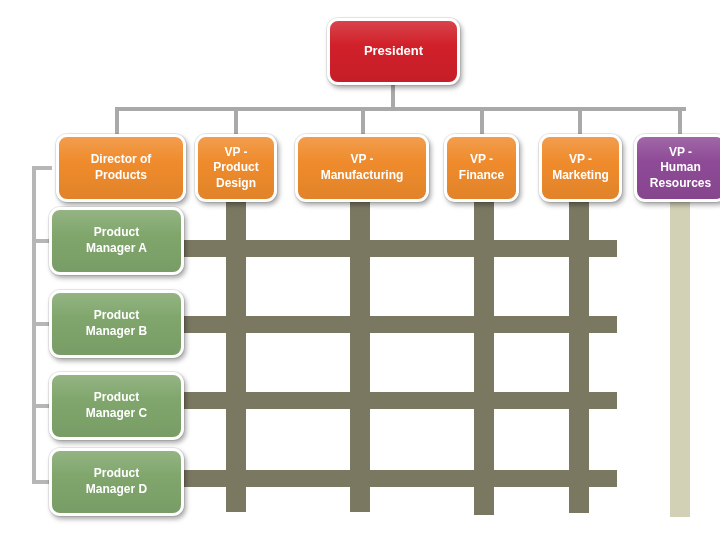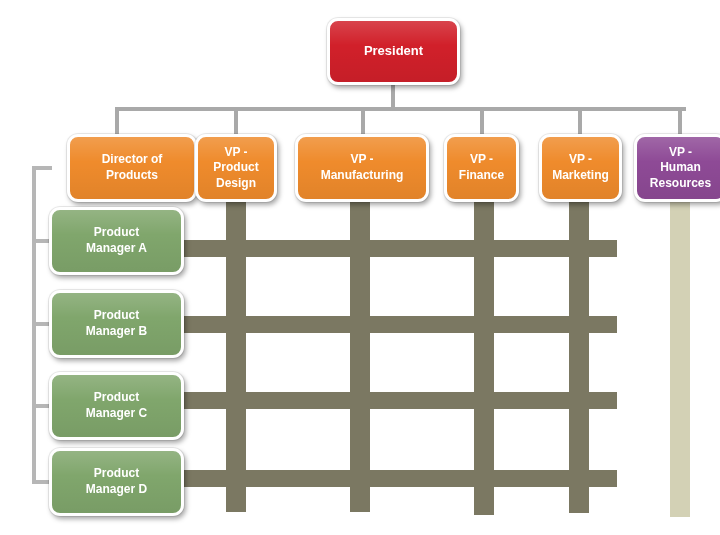--- a/index.html
+++ b/index.html
@@ -51,21 +51,21 @@
   <div class="bar" style="left: 150px; top: 316px; width: 440px; height: 17px; background-color: rgb(123, 120, 98);"></div>
   <div class="bar" style="left: 150px; top: 392px; width: 440px; height: 17px; background-color: rgb(123, 120, 98);"></div>
   <div class="bar" style="left: 150px; top: 470px; width: 440px; height: 17px; background-color: rgb(123, 120, 98);"></div>
 
   <div class="bar" style="left: 643px; top: 202px; width: 20px; height: 315px; background-color: rgb(211, 209, 181);"></div>
 
   <div class="node president" style="left: 300px; top: 18px; width: 133px; height: 67px; background-color: rgb(209, 32, 42);">
     <span class="label">President</span>
   </div>
 
-  <div class="node" style="left: 40px; top: 134px; width: 130px; height: 68px; background-color: rgb(239, 139, 44);">
+  <div class="node" style="left: 29px; top: 134px; width: 130px; height: 68px; background-color: rgb(239, 139, 44);">
     <span class="label">Director of
 Products</span>
   </div>
   <div class="node" style="left: 168px; top: 134px; width: 82px; height: 68px; background-color: rgb(239, 139, 44);">
     <span class="label">VP -
 Product
 Design</span>
   </div>
   <div class="node" style="left: 268px; top: 134px; width: 134px; height: 68px; background-color: rgb(239, 139, 44);">
     <span class="label">VP -

